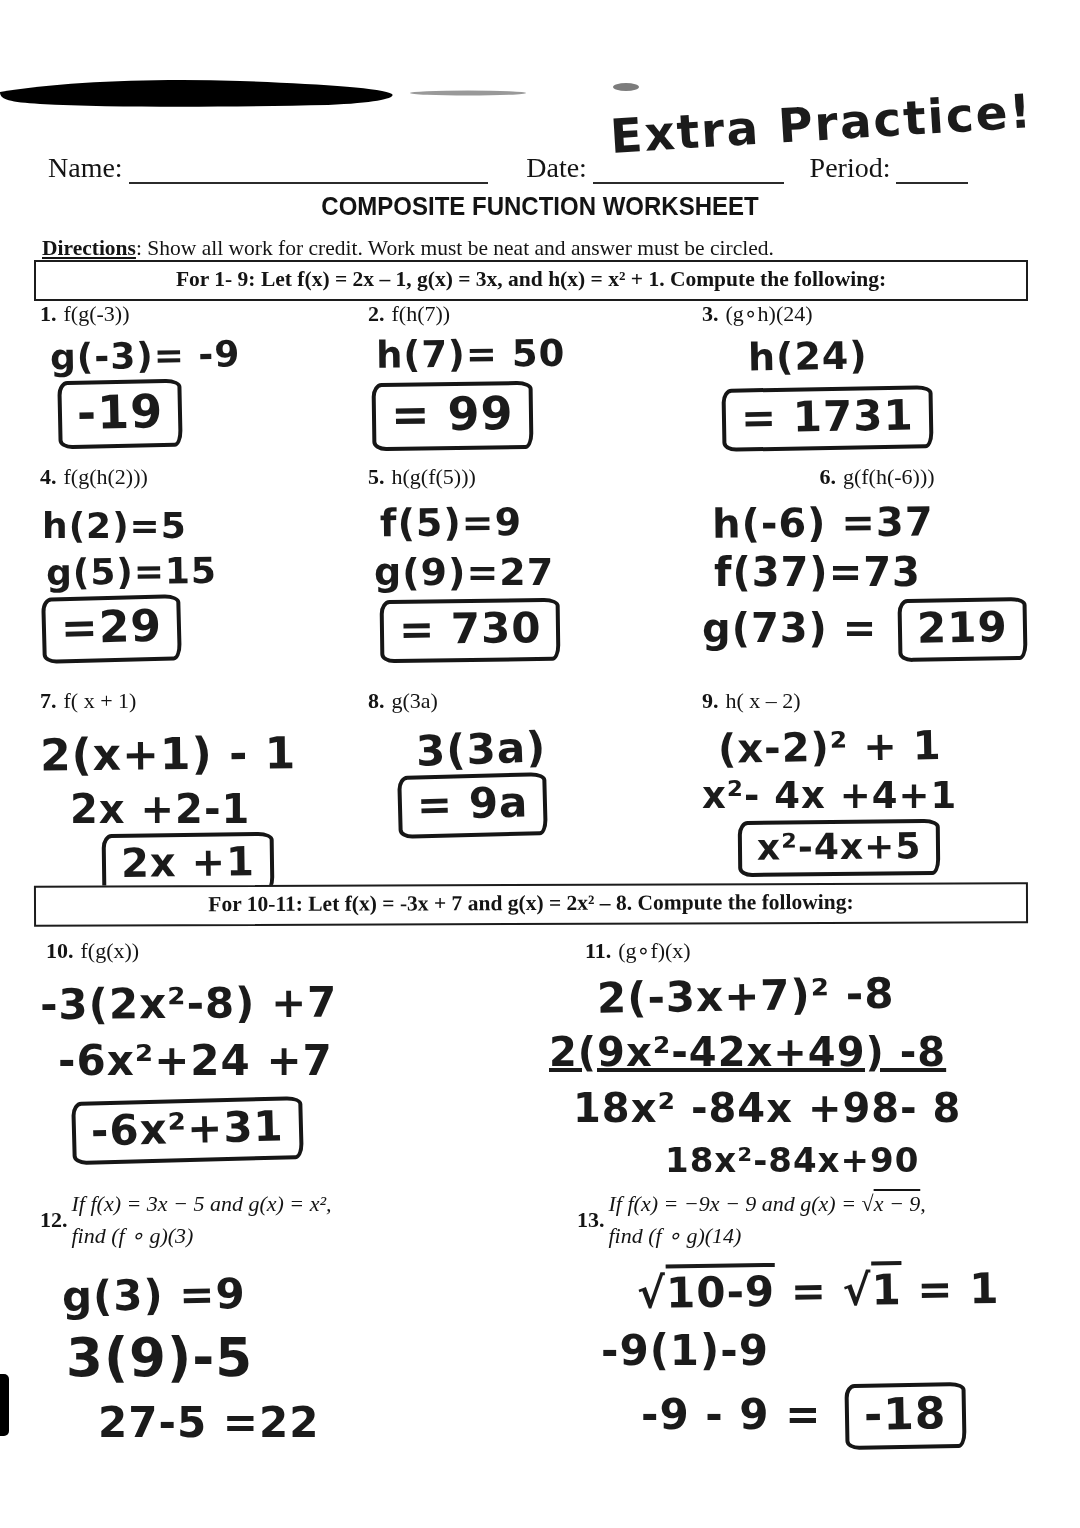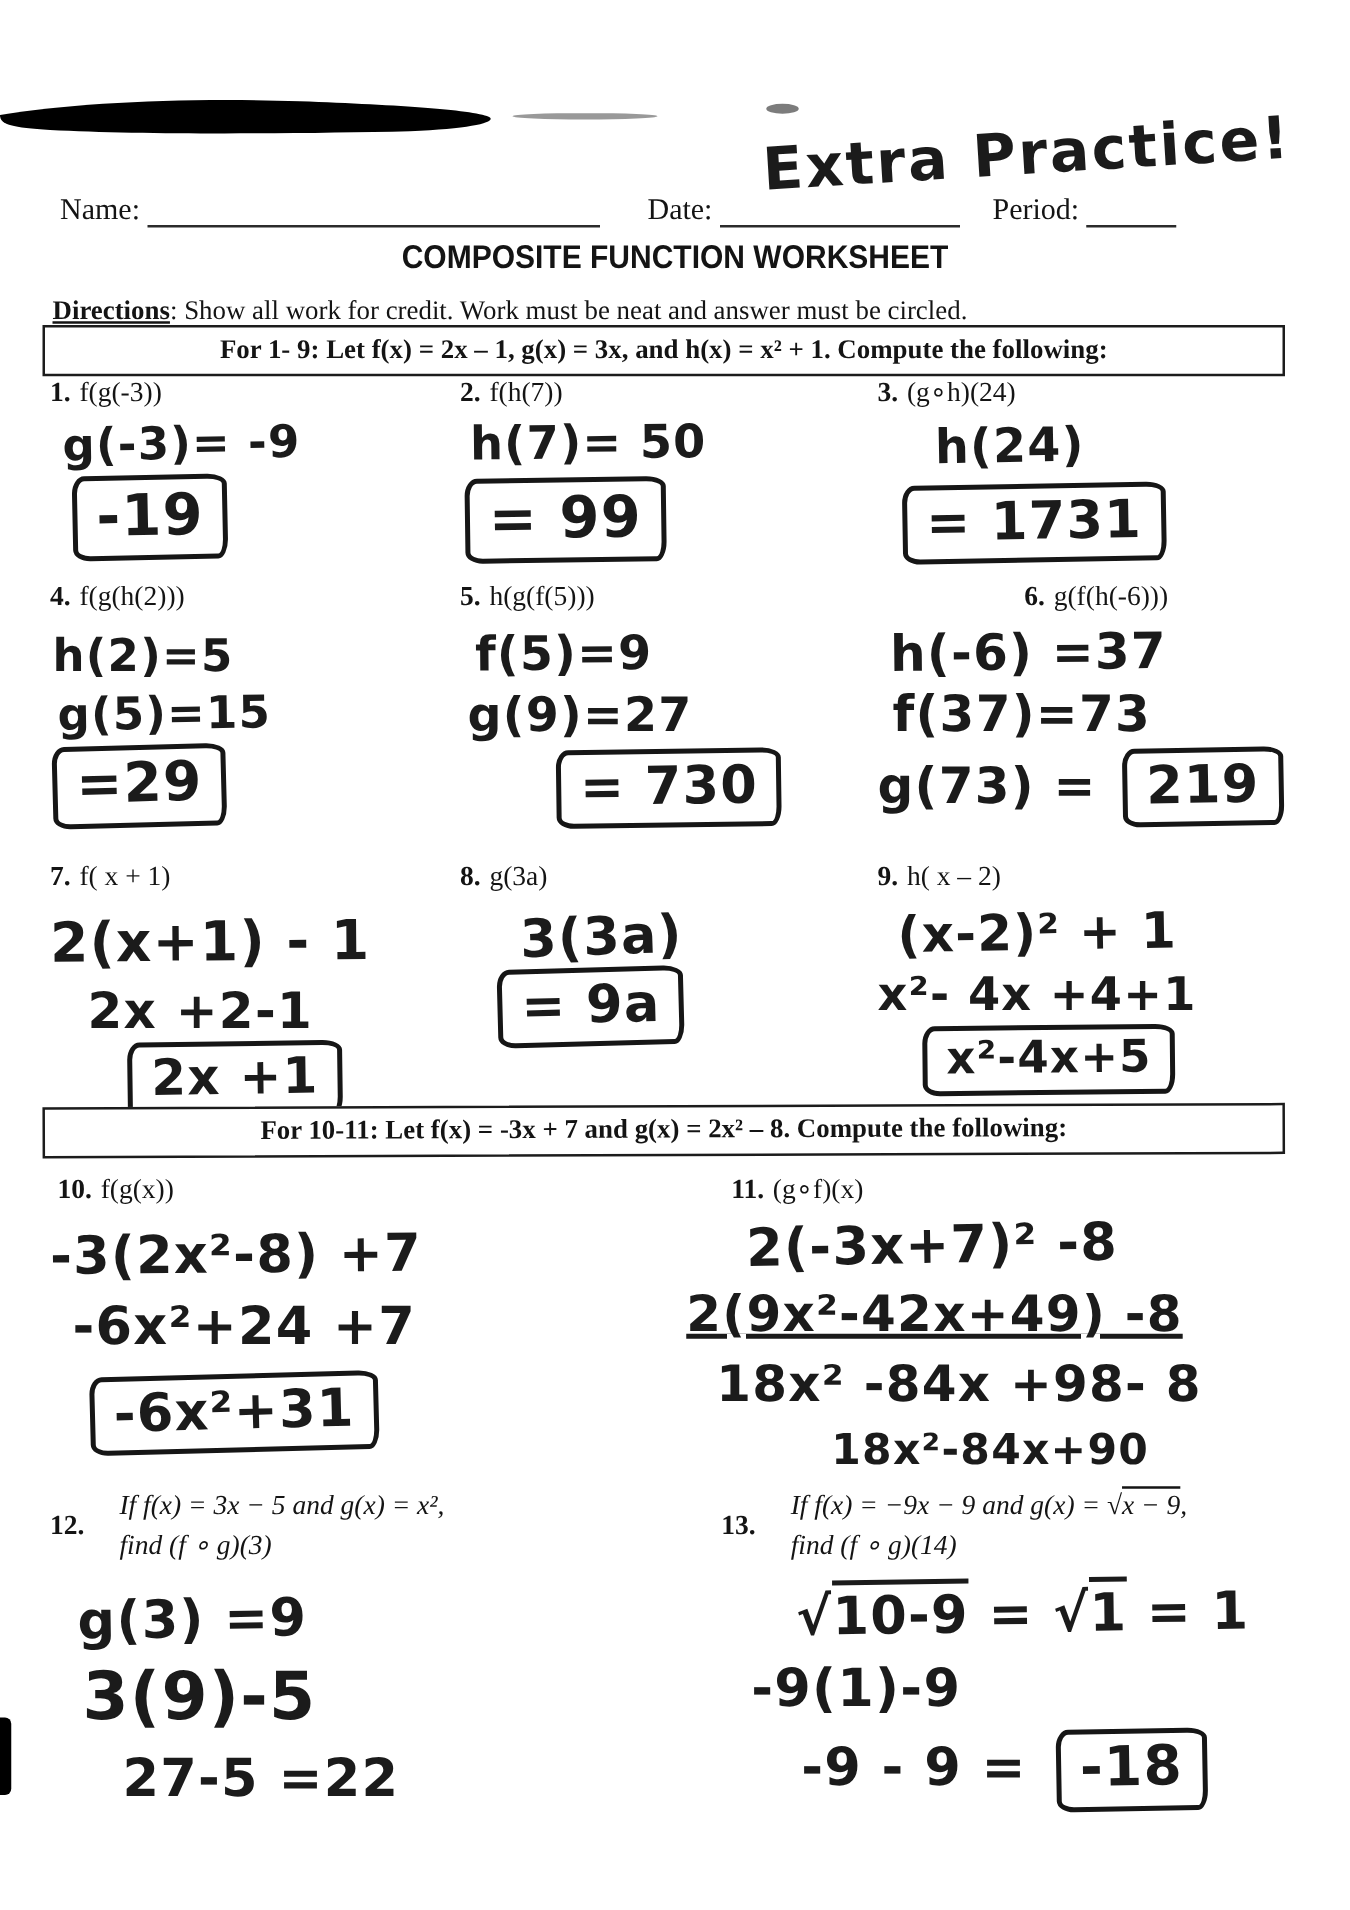--- a/index.html
+++ b/index.html
@@ -1,21 +1,21 @@
 <!DOCTYPE html>
 <html><head>
 <meta charset="utf-8">
 <style>
   html,body{margin:0;padding:0;background:#d9d9d9;}
   .page{position:relative;width:1080px;height:1528px;margin:0 auto;background:#ffffff;
         font-family:"Liberation Serif",serif;color:#141414;overflow:hidden;}
 
   
   .namerow{position:absolute;left:48px;right:112px;top:152px;display:flex;align-items:flex-end;
-           font-size:24px;}
+           font-size:28px;}
   .nlabel{padding:0 6px 0 0;white-space:nowrap;}
   .uline{border-bottom:2px solid #2b2b2b;height:28px;}
   .u-name{width:362px;margin-right:38px;}
   .u-date{width:192px;margin-right:26px;}
   .u-period{width:72px;}
 
   .title{position:absolute;top:192px;left:0;width:100%;text-align:center;
          font-family:"Liberation Sans",sans-serif;font-weight:700;font-size:25px;
          letter-spacing:0px;transform:scaleX(0.96) scaleY(1.05);}
   .directions{position:absolute;left:42px;top:236px;font-size:21.5px;}
@@ -43,21 +43,21 @@
         letter-spacing:1px;white-space:nowrap;line-height:1.2;}
   .answer-box{display:inline-block;border:4px solid #161616;padding:1px 15px 4px;
               border-radius:10px 16px 8px 14px / 14px 8px 16px 9px;}
 
   .rad{text-decoration:overline;text-decoration-thickness:3.5px;}
   .radp{text-decoration:overline;text-decoration-thickness:1.5px;}
 
   .banner{position:absolute;left:610px;top:96px;font-size:47px;transform:rotate(-3.5deg);
           letter-spacing:2px;}
 
-  .p1213head{display:flex;gap:28px;align-items:center;}
+  .p1213head{display:flex;gap:4px;align-items:center;}
   .stmt{font-size:22px;font-style:italic;line-height:1.45;white-space:nowrap;}
 
   .smudge{position:absolute;top:78px;left:0;}
   .edge-mark{position:absolute;left:0;top:1374px;width:9px;height:62px;background:#000;
              border-radius:0 5px 5px 0;}
 </style>
 </head>
 <body>
 
 <div class="page">
@@ -111,21 +111,21 @@
       <div class="plabel"><span class="pnum">4.</span><span class="pexpr">f(g(h(2)))</span></div>
       <div class="hand" style="font-size:36px;margin:14px 0 0 2px;">h(2)=5</div>
       <div class="hand" style="font-size:36px;margin:2px 0 0 6px;transform:rotate(-0.8deg);">g(5)=15</div>
       <div style="margin:4px 0 0 2px;"><span class="answer-box hand" style="font-size:44px;transform:rotate(-1.5deg);">=29</span></div>
     </div>
 
     <div class="cell">
       <div class="plabel" style="margin-left:8px;"><span class="pnum">5.</span><span class="pexpr">h(g(f(5)))</span></div>
       <div class="hand" style="font-size:38px;margin:10px 0 0 20px;transform:rotate(-0.5deg);">f(5)=9</div>
       <div class="hand" style="font-size:38px;margin:4px 0 0 14px;">g(9)=27</div>
-      <div style="margin:4px 0 0 20px;text-align:center;"><span class="answer-box hand" style="font-size:42px;transform:rotate(-0.8deg);">= 730</span></div>
+      <div style="margin:4px 0 0 20px;"><span class="answer-box hand" style="font-size:42px;transform:rotate(-0.8deg);">= 730</span></div>
     </div>
 
     <div class="cell">
       <div class="plabel" style="margin-left:24px;text-align:center;"><span class="pnum">6.</span><span class="pexpr">g(f(h(-6)))</span></div>
       <div class="hand" style="font-size:40px;margin:8px 0 0 22px;transform:rotate(-0.6deg);">h(-6) =37</div>
       <div class="hand" style="font-size:40px;margin:2px 0 0 24px;">f(37)=73</div>
       <div class="hand" style="font-size:40px;margin:2px 0 0 12px;">
         <span>g(73) =</span>
         <span class="answer-box" style="font-size:42px;margin-left:6px;transform:rotate(-1deg);">219</span>
       </div>

